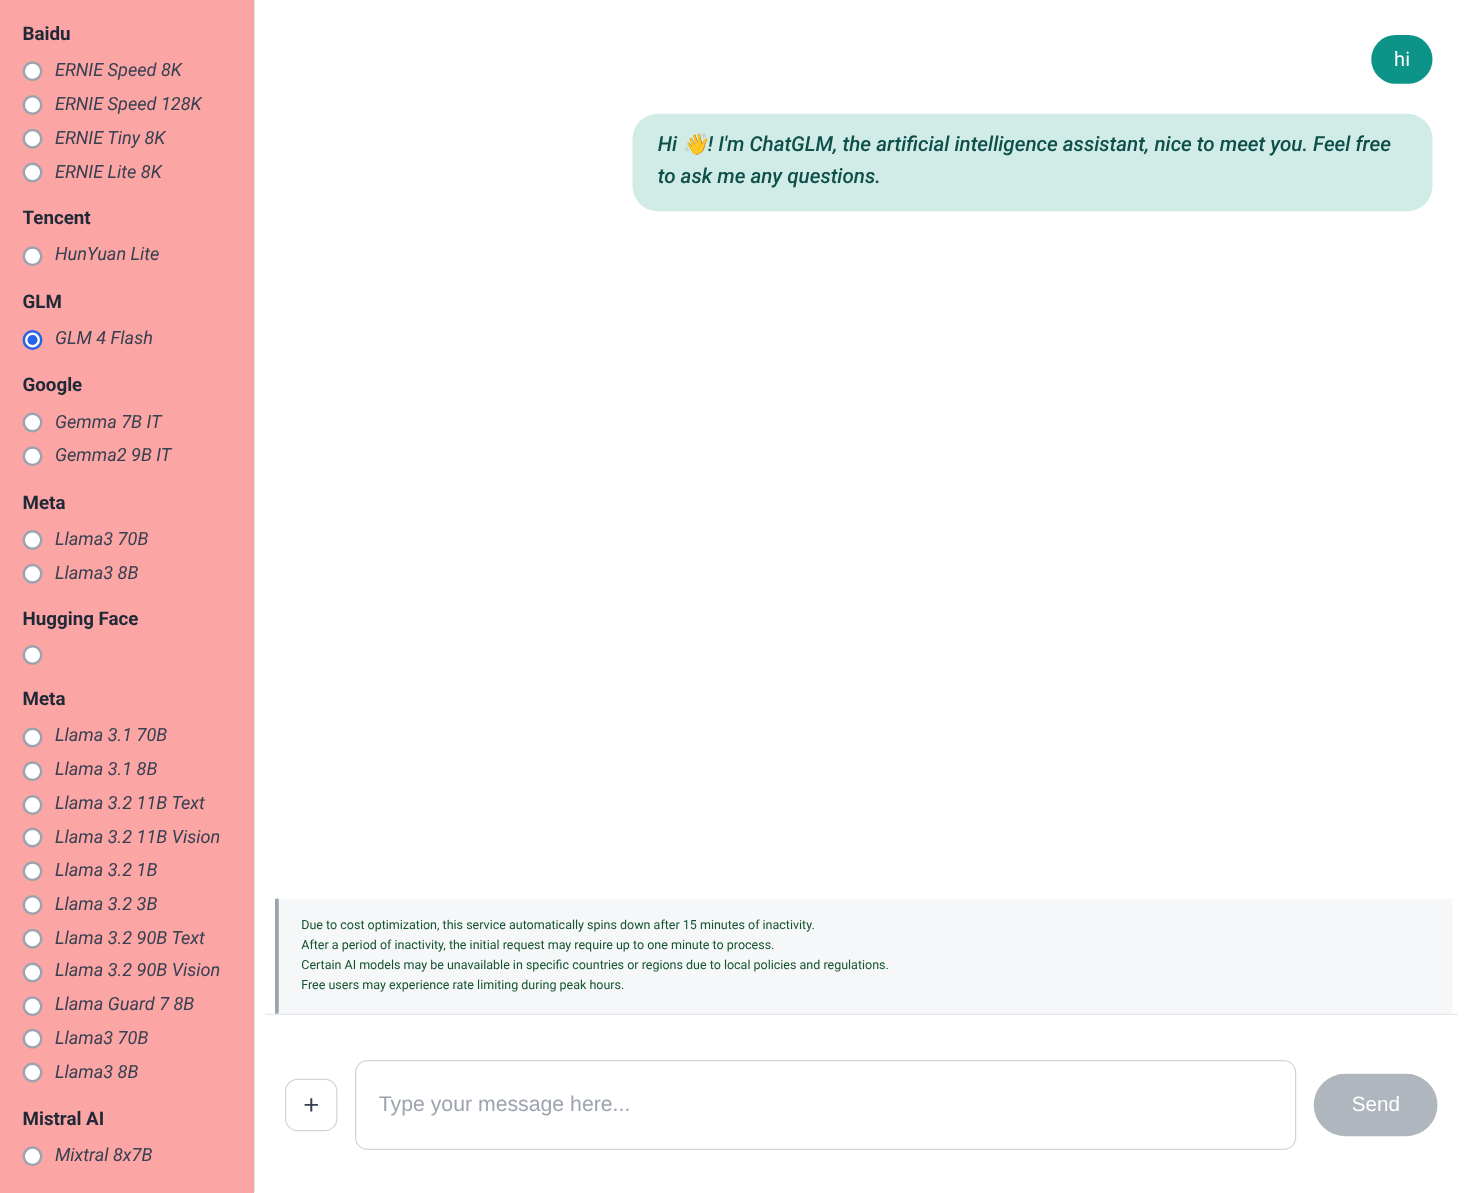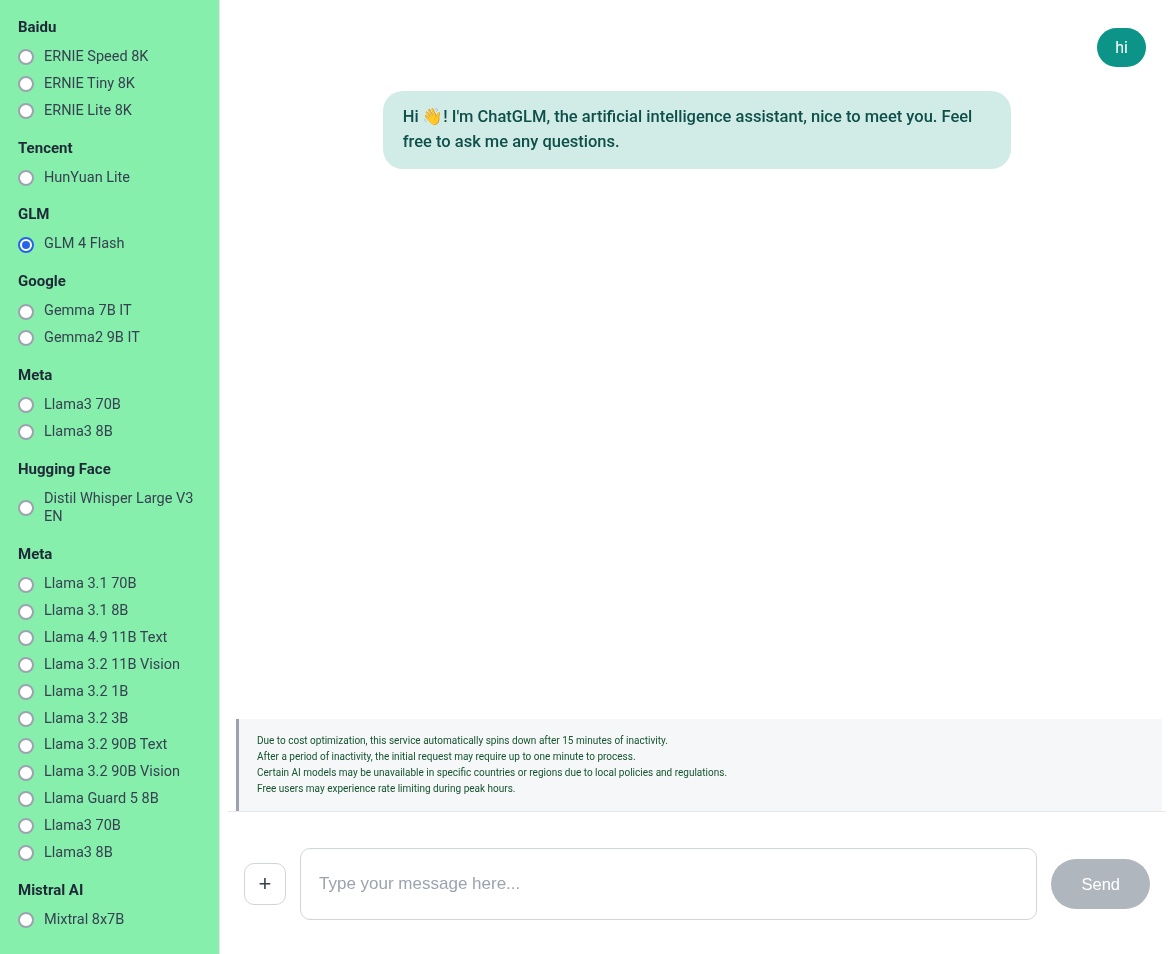--- a/index.html
+++ b/index.html
@@ -5,22 +5,22 @@
     * { box-sizing: border-box; margin: 0; padding: 0; }
     body {
       font-family: -apple-system, BlinkMacSystemFont, "Segoe UI", Roboto, "Helvetica Neue", Arial, sans-serif;
       background: #fff;
       width: 1174px;
       height: 954px;
       overflow: hidden;
       display: flex;
     }
     .sidebar {
-      width: 220px;
-      background: #86efac;
+      width: 204px;
+      background: #fca5a5;
       padding: 18px 24px 18px 18px;
       overflow-y: auto;
       border-right: 1px solid #e5e7eb;
     }
     .group-title {
       font-weight: 700;
       font-size: 15px;
       color: #1f2937;
       margin-top: 14px;
       margin-bottom: 8px;
@@ -30,20 +30,21 @@
     }
     .model-option {
       display: flex;
       align-items: center;
       gap: 10px;
       padding: 4px 0;
       cursor: pointer;
       font-size: 14.5px;
       color: #374151;
       line-height: 1.3;
+      font-style: italic;
     }
     .radio {
       width: 16px;
       height: 16px;
       min-width: 16px;
       border-radius: 50%;
       border: 2px solid #9ca3af;
       background: #fff;
       position: relative;
       flex-shrink: 0;
@@ -81,21 +82,22 @@
       background: #0d9488;
       color: #fff;
       padding: 10px 18px;
       border-radius: 20px;
       font-size: 16px;
       max-width: 70%;
       text-align: right;
     }
     .bot-msg-row {
       display: flex;
-      justify-content: center;
+      justify-content: flex-end;
+      font-style: italic;
     }
     .bot-bubble {
       background: #d1ece7;
       color: #0f4f4a;
       padding: 14px 20px;
       border-radius: 20px;
       font-size: 16.5px;
       max-width: 70%;
       line-height: 1.5;
       font-weight: 500;
@@ -163,20 +165,24 @@
 <body>
 
 <div class="sidebar" id="sidebar">
     <div class="group-title">Baidu</div>
     <label class="model-option">
       <span class="radio"></span>
       <span>ERNIE Speed 8K</span>
     </label>
     <label class="model-option">
       <span class="radio"></span>
+      <span>ERNIE Speed 128K</span>
+    </label>
+    <label class="model-option">
+      <span class="radio"></span>
       <span>ERNIE Tiny 8K</span>
     </label>
     <label class="model-option">
       <span class="radio"></span>
       <span>ERNIE Lite 8K</span>
     </label>
     <div class="group-title">Tencent</div>
     <label class="model-option">
       <span class="radio"></span>
       <span>HunYuan Lite</span>
@@ -200,34 +206,33 @@
       <span class="radio"></span>
       <span>Llama3 70B</span>
     </label>
     <label class="model-option">
       <span class="radio"></span>
       <span>Llama3 8B</span>
     </label>
     <div class="group-title">Hugging Face</div>
     <label class="model-option">
       <span class="radio"></span>
-      <span>Distil Whisper Large V3 EN</span>
     </label>
     <div class="group-title">Meta</div>
     <label class="model-option">
       <span class="radio"></span>
       <span>Llama 3.1 70B</span>
     </label>
     <label class="model-option">
       <span class="radio"></span>
       <span>Llama 3.1 8B</span>
     </label>
     <label class="model-option">
       <span class="radio"></span>
-      <span>Llama 4.9 11B Text</span>
+      <span>Llama 3.2 11B Text</span>
     </label>
     <label class="model-option">
       <span class="radio"></span>
       <span>Llama 3.2 11B Vision</span>
     </label>
     <label class="model-option">
       <span class="radio"></span>
       <span>Llama 3.2 1B</span>
     </label>
     <label class="model-option">
@@ -237,21 +242,21 @@
     <label class="model-option">
       <span class="radio"></span>
       <span>Llama 3.2 90B Text</span>
     </label>
     <label class="model-option">
       <span class="radio"></span>
       <span>Llama 3.2 90B Vision</span>
     </label>
     <label class="model-option">
       <span class="radio"></span>
-      <span>Llama Guard 5 8B</span>
+      <span>Llama Guard 7 8B</span>
     </label>
     <label class="model-option">
       <span class="radio"></span>
       <span>Llama3 70B</span>
     </label>
     <label class="model-option">
       <span class="radio"></span>
       <span>Llama3 8B</span>
     </label>
     <div class="group-title">Mistral AI</div>

